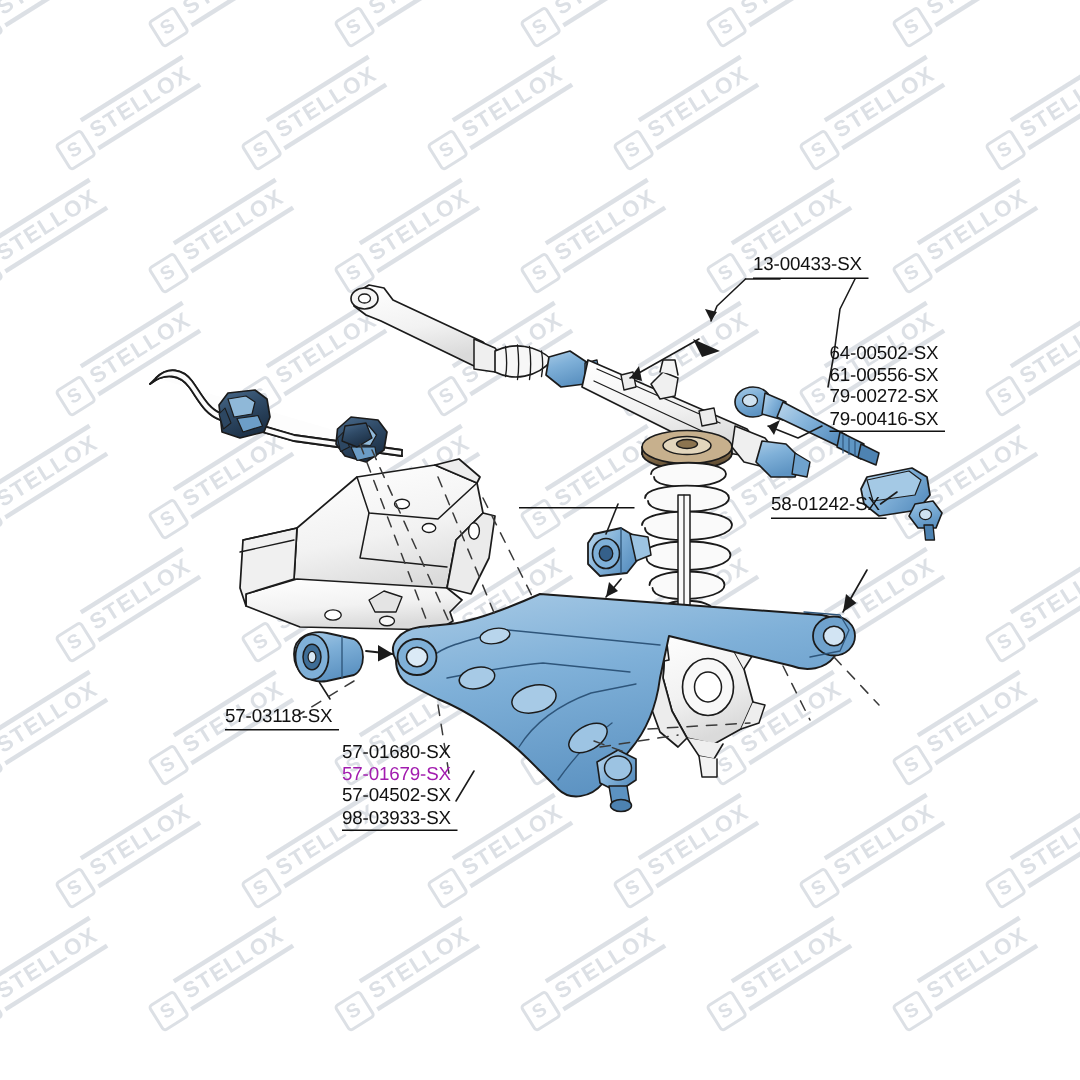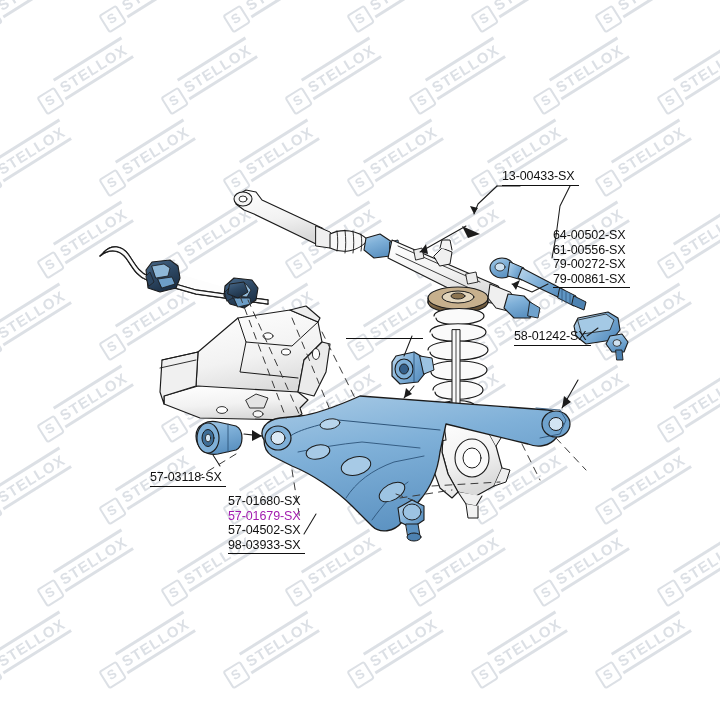--- a/index.html
+++ b/index.html
@@ -428,21 +428,21 @@
 
   <div id="labels">
       <div class="lbl-group" style="left: 498px; top: 169px;">
         <div class="line">13-00433-SX</div>
       </div>
       <div class="underline" style="left: 498px; top: 185px; width: 77px;"></div>
       <div class="lbl-group" style="left: 549px; top: 228px;">
         <div class="line">64-00502-SX</div>
         <div class="line">61-00556-SX</div>
         <div class="line">79-00272-SX</div>
-        <div class="line">79-00861-SX</div>
+        <div class="line">79-00416-SX</div>
       </div>
       <div class="underline" style="left: 549px; top: 287px; width: 77px;"></div>
       <div class="lbl-group" style="left: 510px; top: 329px;">
         <div class="line">58-01242-SX</div>
       </div>
       <div class="underline" style="left: 510px; top: 345px; width: 77px;"></div>
       <div class="underline" style="left: 342px; top: 338px; width: 77px;"></div>
       <div class="lbl-group" style="left: 146px; top: 470px;">
         <div class="line">57-03118-SX</div>
       </div>

